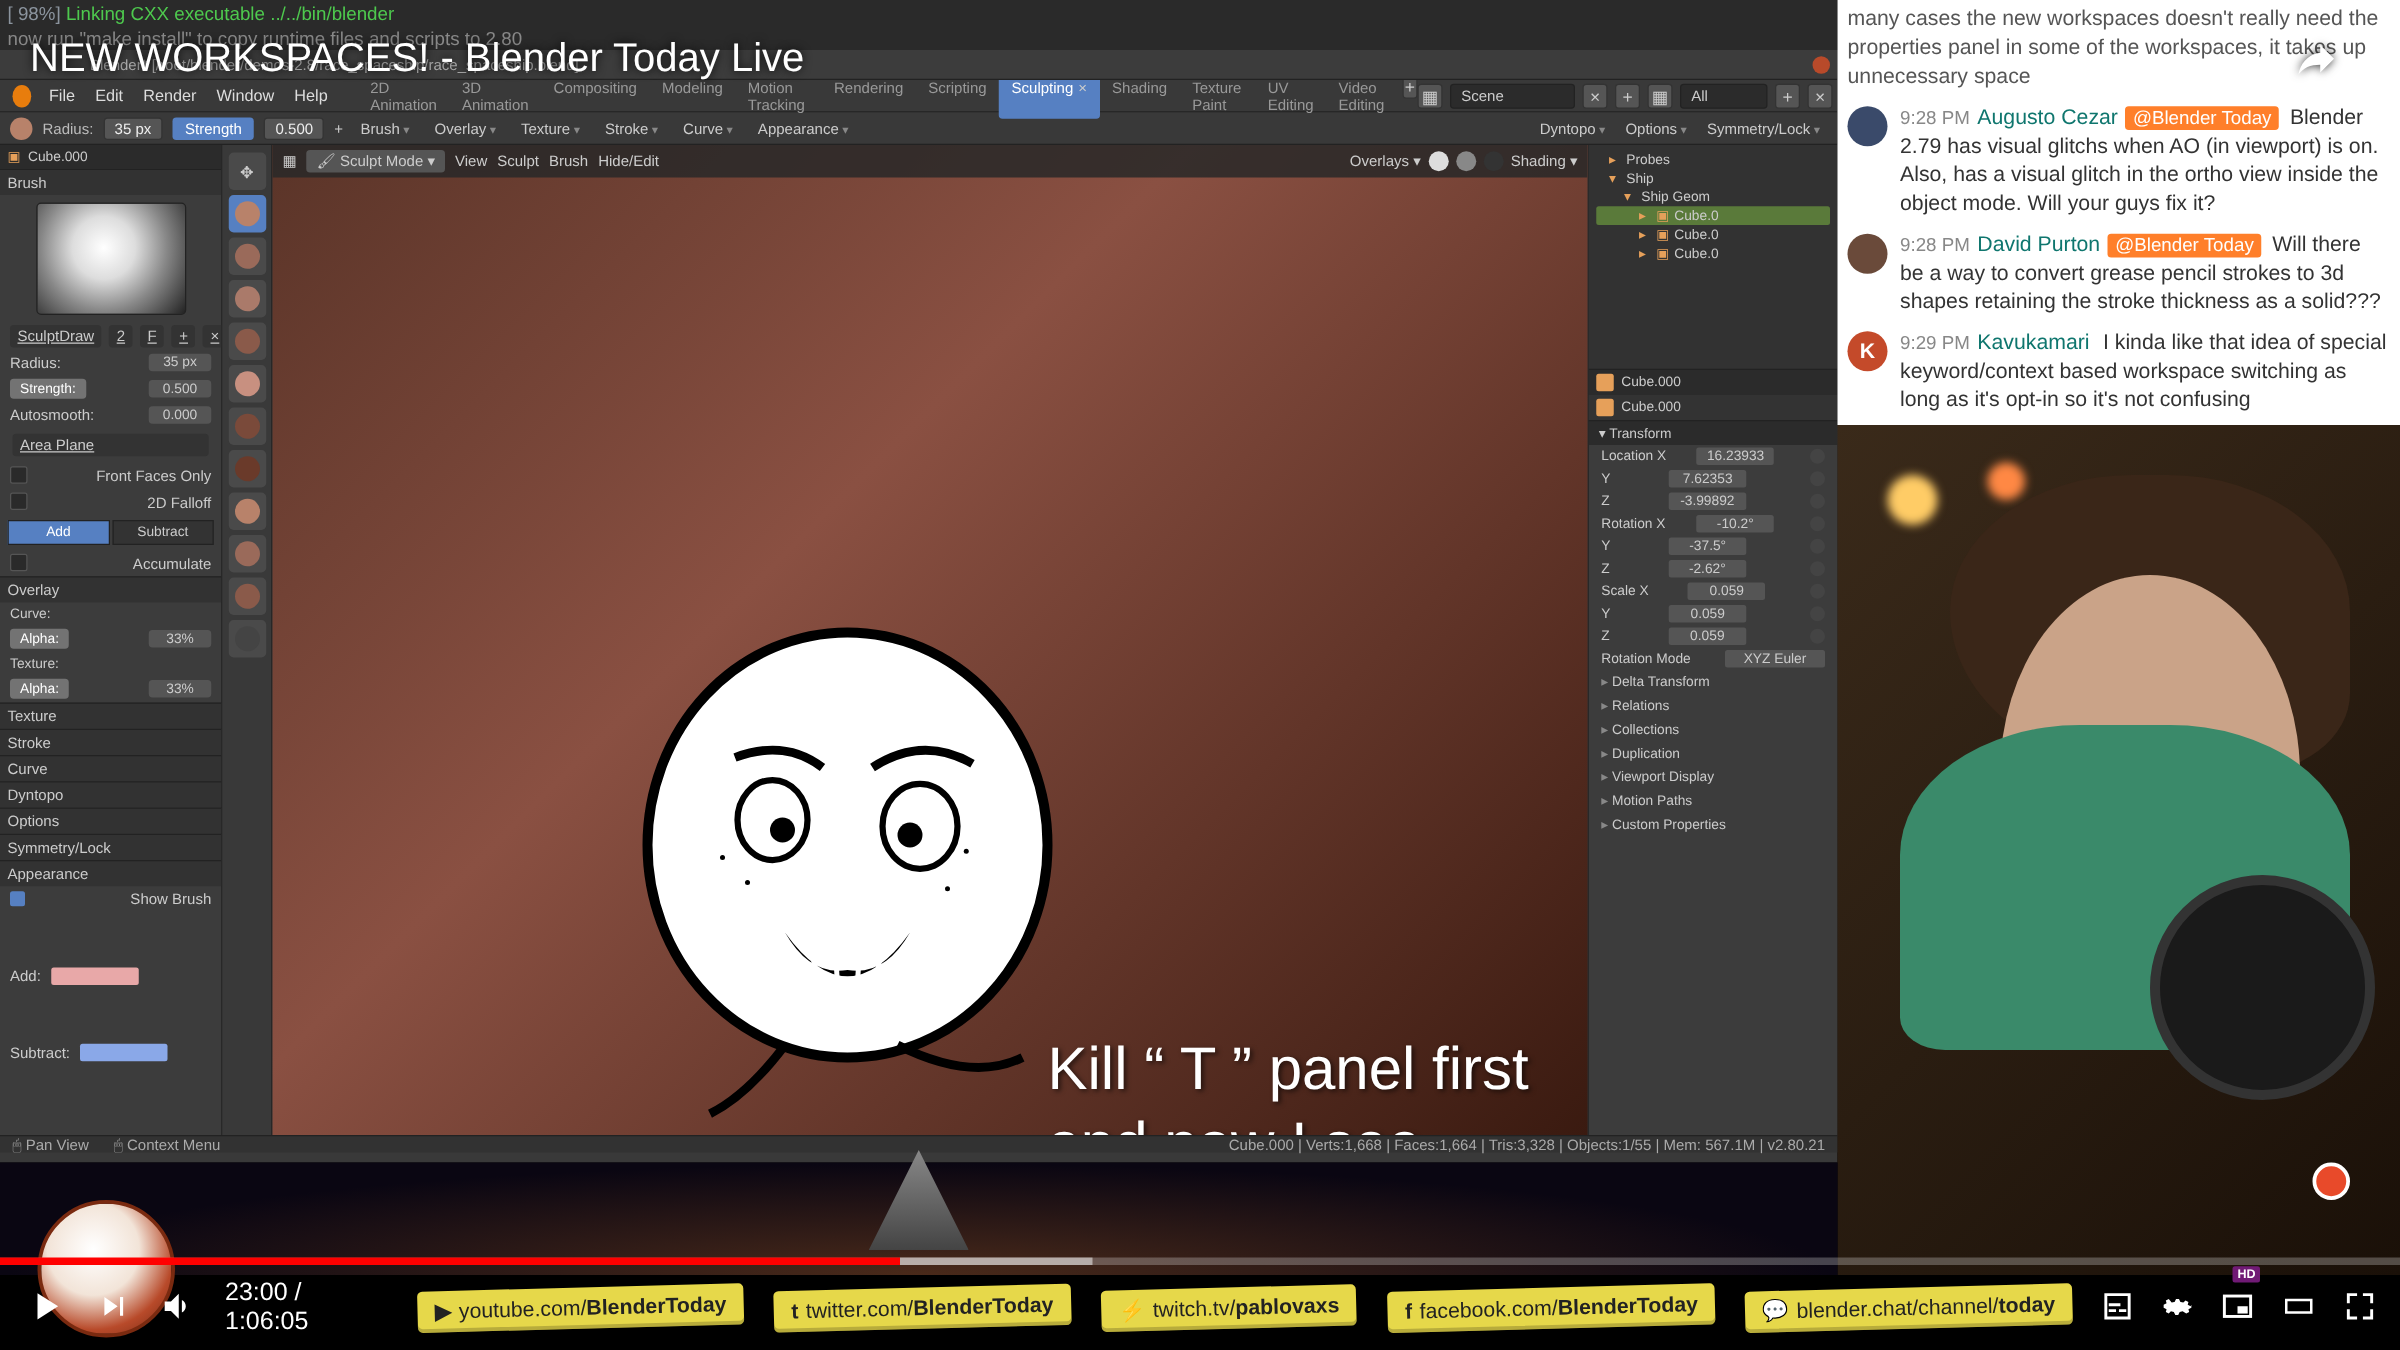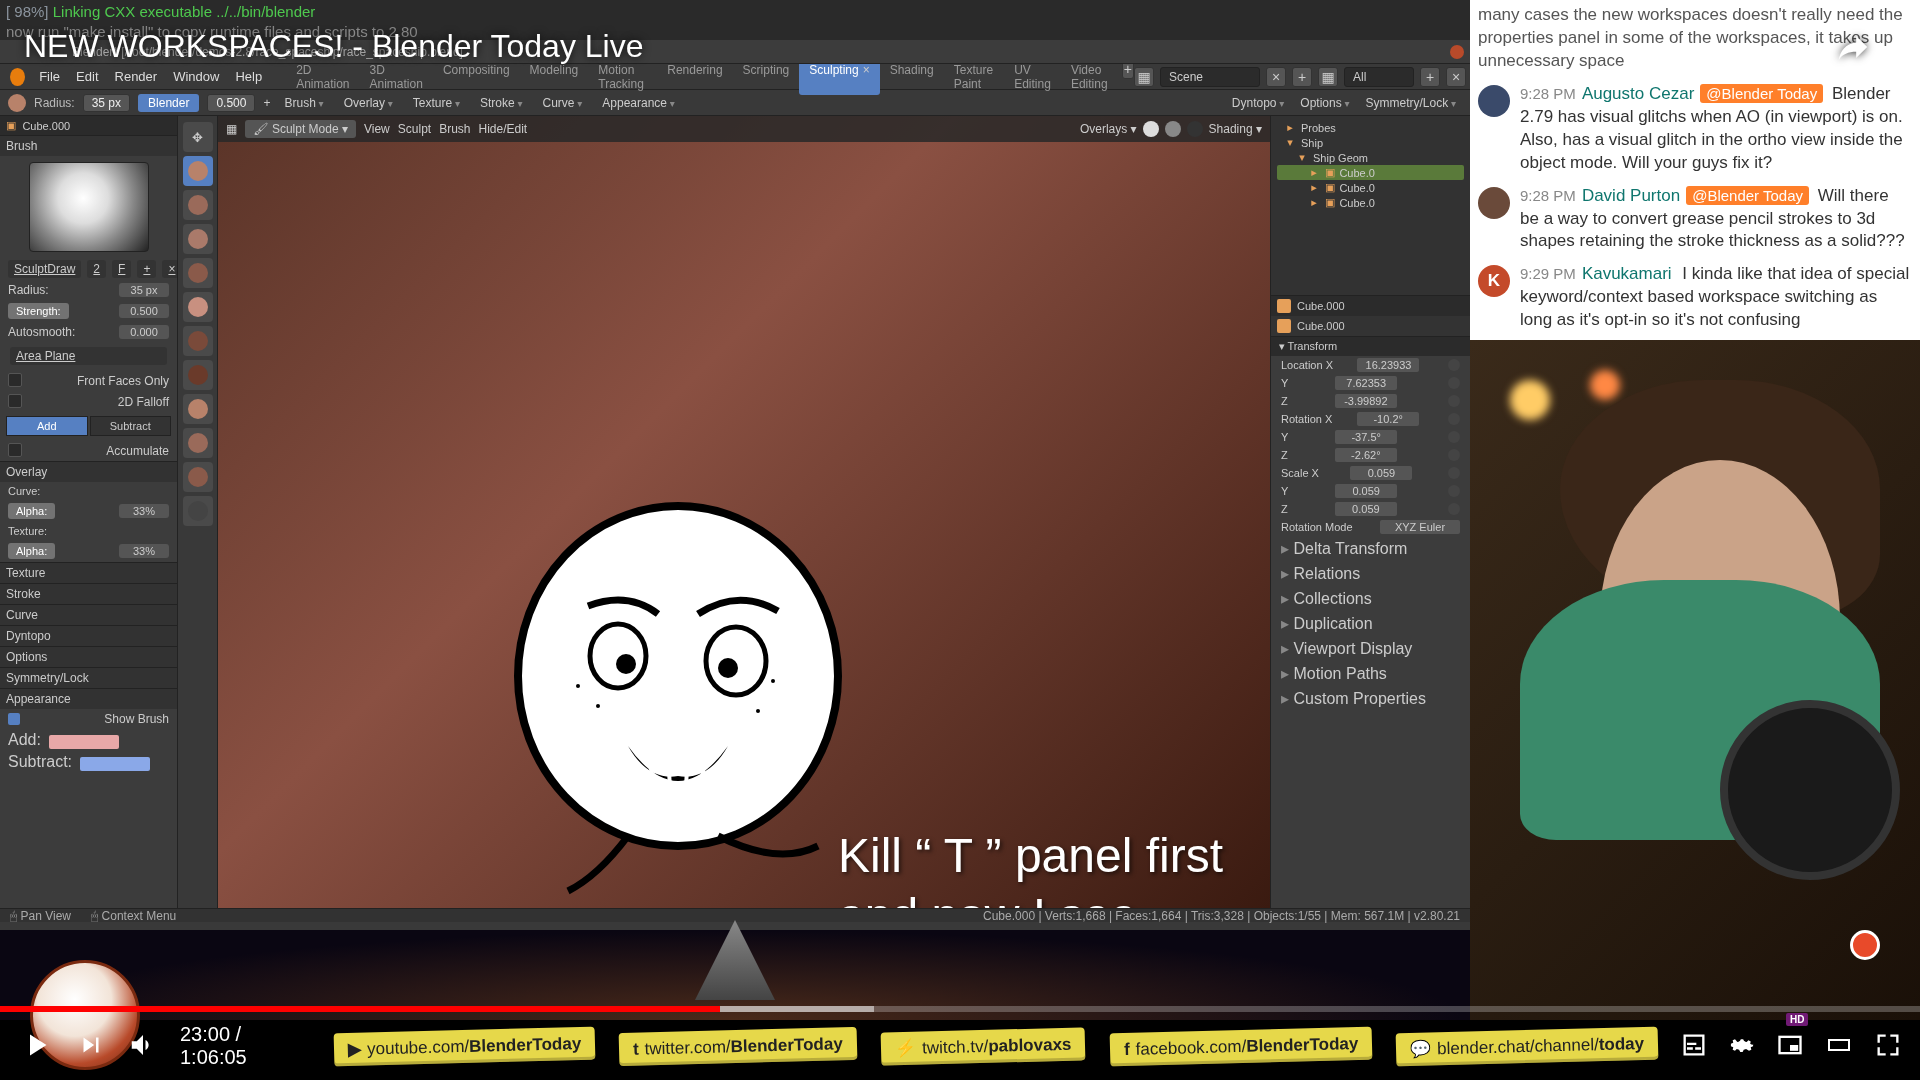--- a/index.html
+++ b/index.html
@@ -54,21 +54,21 @@
 .lp-row{display:flex;align-items:center;justify-content:space-between;padding:3px 8px;color:#ccc;}
 .lp-row .v{background:#555;padding:1px 8px;border-radius:3px;min-width:50px;text-align:center;font-size:11px;}
 .lp-row .slider{background:#737373;color:#fff;padding:2px 8px;border-radius:3px;font-size:11px;}
 .lp-check::before{content:"";display:inline-block;width:12px;height:12px;background:#5680c2;margin-right:6px;border-radius:2px;vertical-align:-2px;}
 .lp-uncheck::before{content:"";display:inline-block;width:12px;height:12px;background:#2a2a2a;border:1px solid #555;margin-right:6px;border-radius:2px;vertical-align:-2px;}
 .lp-brushprev{width:120px;height:90px;margin:6px auto;background:radial-gradient(circle at 45% 40%,#fff 0%,#ddd 30%,#888 60%,#222 100%);border:1px solid #222;border-radius:4px;}
 .lp-chip{background:#333;padding:2px 6px;margin:2px;border-radius:3px;display:inline-block;text-decoration:underline;}
 .lp-addsub{display:flex;gap:2px;margin:4px 6px;}
 .lp-addsub span{flex:1;text-align:center;padding:3px 0;background:#333;border:1px solid #222;font-size:11px;}
 .lp-addsub span.on{background:#5680c2;color:#fff;}
-.lp-colorrow{display:flex;align-items:flex-end;gap:8px;padding:2px 8px;font-size:16px;}
+.lp-colorrow{display:flex;align-items:flex-end;gap:8px;padding:2px 8px;font-size:12px;margin-top:43px;}
 .lp-sw{width:70px;height:14px;border-radius:2px;}
 
 
 .tc-btn{width:30px;height:30px;border-radius:4px;background:#4a4a4a;display:flex;align-items:center;justify-content:center;}
 .tc-btn.active{background:#5680c2;}
 .tc-brush{width:20px;height:20px;border-radius:50%;background:#b8826a;}
 
 
 .vhdr{position:absolute;left:0;top:0;right:0;height:26px;background:rgba(40,40,40,.85);display:flex;align-items:center;gap:8px;padding:0 8px;font-size:12px;color:#ccc;z-index:5;}
 .vhdr .chip{background:#555;padding:2px 8px;border-radius:3px;}
@@ -85,21 +85,21 @@
 
 
 .rp-outliner{height:180px;background:#323232;border-bottom:1px solid #222;padding:4px 6px;overflow:hidden;}
 .rp-row{display:flex;align-items:center;gap:4px;padding:1px 0;font-size:11px;color:#ccc;}
 .rp-row .ic{width:14px;text-align:center;color:#e6a05a;}
 .rp-row.sel{background:#5a7a3a;border-radius:2px;}
 .rp-hdr{background:#2b2b2b;padding:3px 8px;font-size:11px;color:#ccc;border-top:1px solid #222;}
 .rp-trow{display:flex;align-items:center;justify-content:space-between;padding:2px 10px;font-size:11px;}
 .rp-trow .val{background:#555;padding:1px 8px;border-radius:2px;min-width:62px;text-align:center;}
 .rp-trow .dot{width:12px;height:12px;border-radius:50%;background:#444;margin-left:4px;}
-.rp-sec{padding:3px 10px;font-size:16px;color:#ccc;}
+.rp-sec{padding:3px 10px;font-size:11px;color:#ccc;}
 .rp-sec::before{content:"▸ ";color:#888;}
 
 
 .chat{position:absolute;right:0;top:0;width:450px;height:340px;background:#fff;color:#333;font-size:17px;overflow:hidden;padding:4px 8px;}
 .chat .msg{display:flex;gap:10px;margin-bottom:10px;}
 .chat .av{width:32px;height:32px;border-radius:50%;flex:none;margin-top:2px;}
 .chat .body{flex:1;line-height:1.35;}
 .chat .ts{color:#888;font-size:15px;margin-right:6px;}
 .chat .user{color:#0f766e;font-weight:400;margin-right:6px;}
 .chat .tag{background:#ff7f2a;color:#fff;padding:1px 6px;border-radius:3px;font-size:15px;margin-right:4px;}
@@ -186,21 +186,21 @@
       <input style="width: 70px;" value="All">
       <span class="sqbtn">+</span>
       <span class="sqbtn">×</span>
     </div>
   </div>
 
   <div class="b-toolhdr">
     <span style="width:18px;height:18px;background:#b8826a;border-radius:50%"></span>
     <span class="lbl">Radius:</span>
     <span class="num">35 px</span>
-    <span class="st-bar">Blender</span>
+    <span class="st-bar">Strength</span>
     <span class="num">0.500</span>
     <span class="sqbtn">+</span>
     <span class="dd">Brush</span>
     <span class="dd">Overlay</span>
     <span class="dd">Texture</span>
     <span class="dd">Stroke</span>
     <span class="dd">Curve</span>
     <span class="dd">Appearance</span>
     <div class="right">
       <span class="dd">Dyntopo</span>

